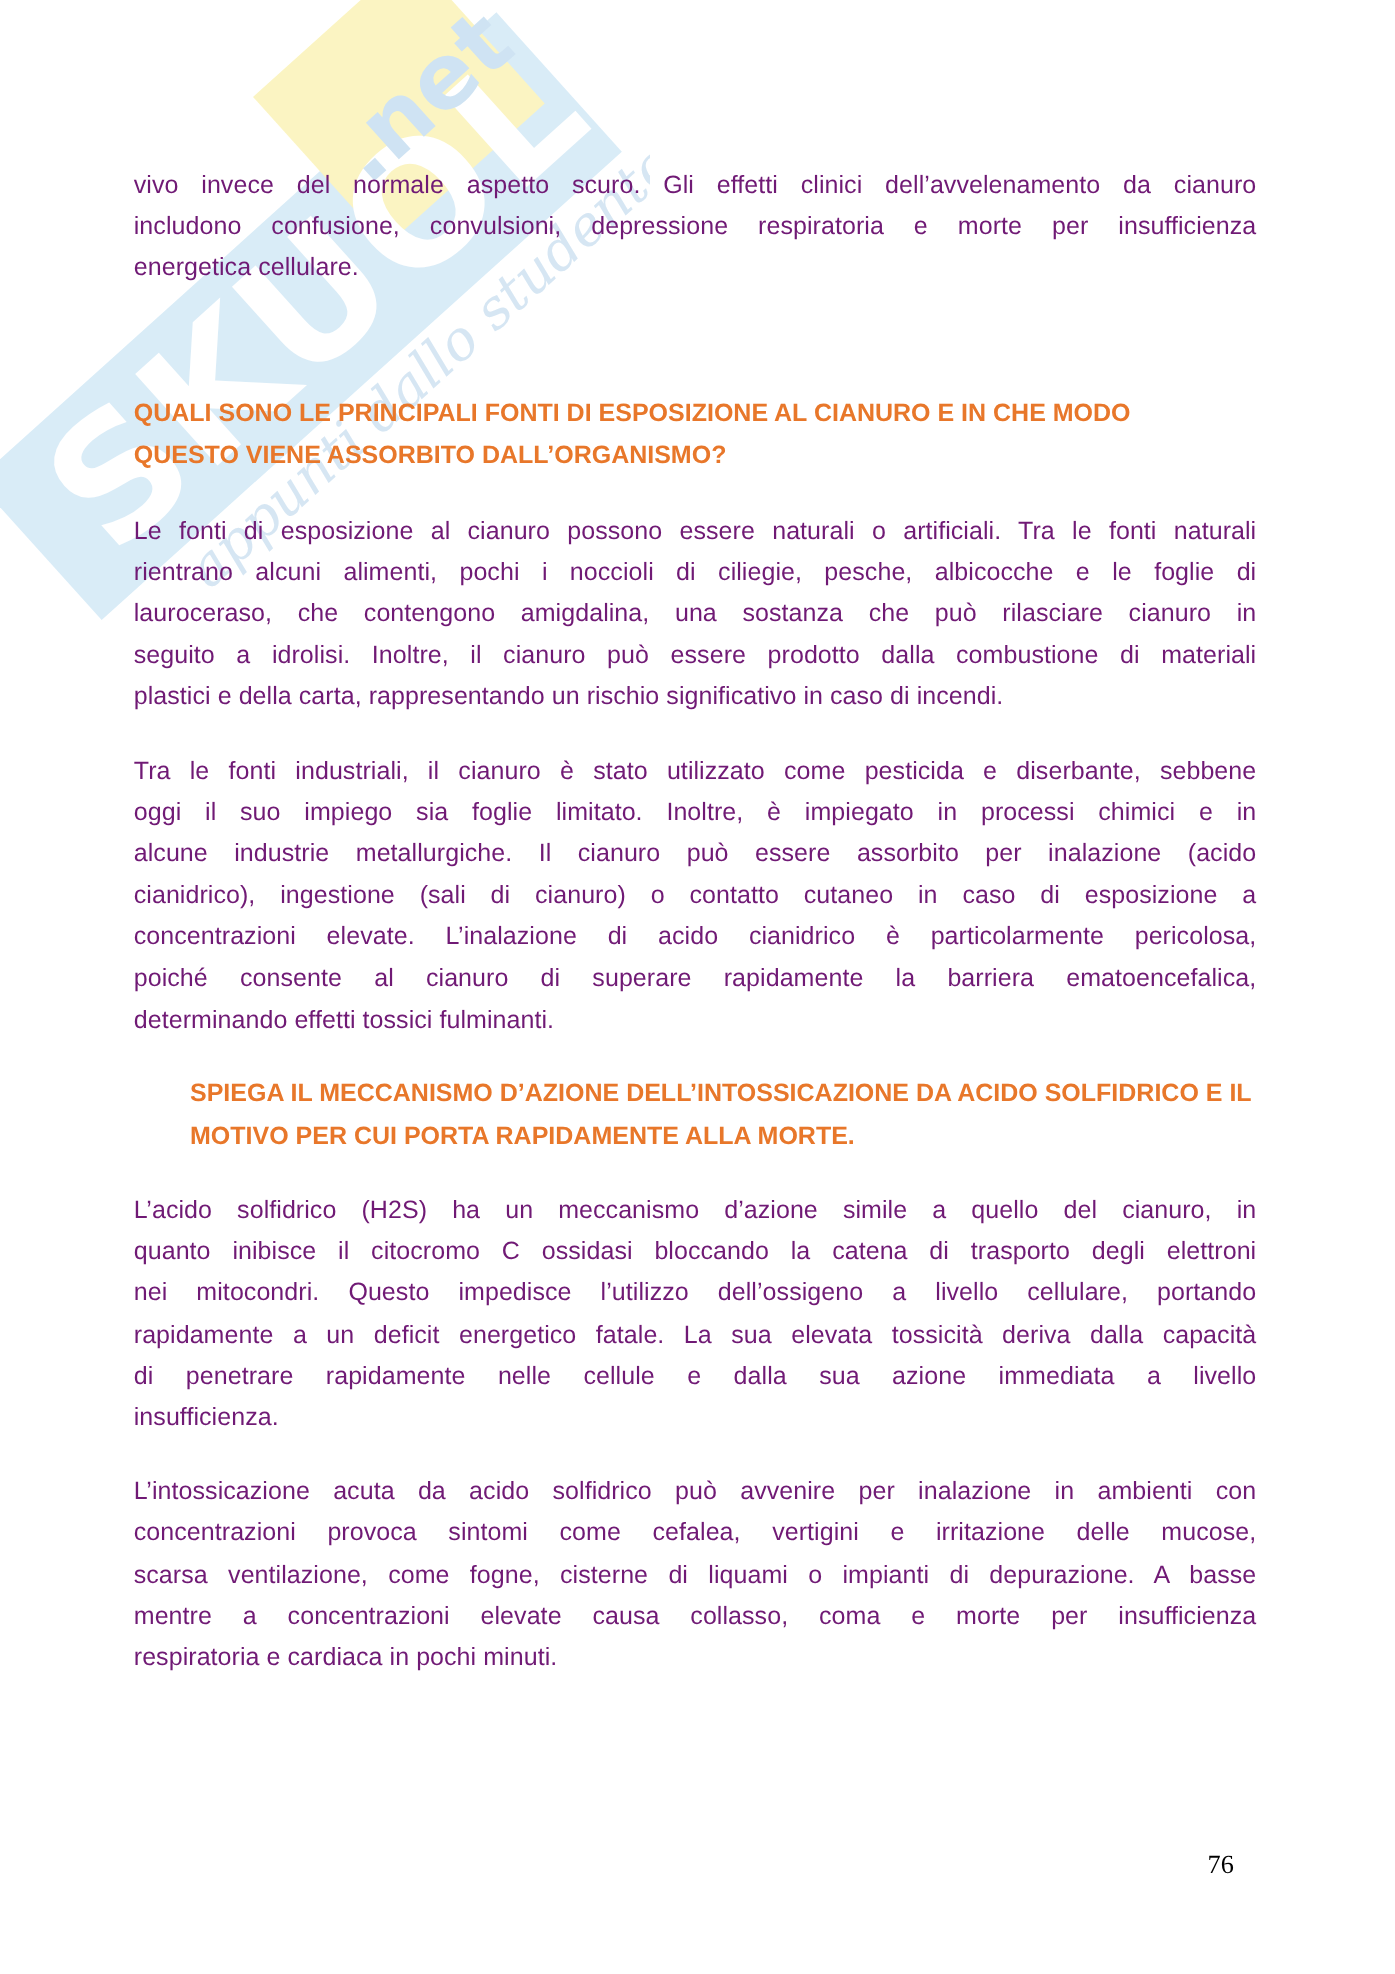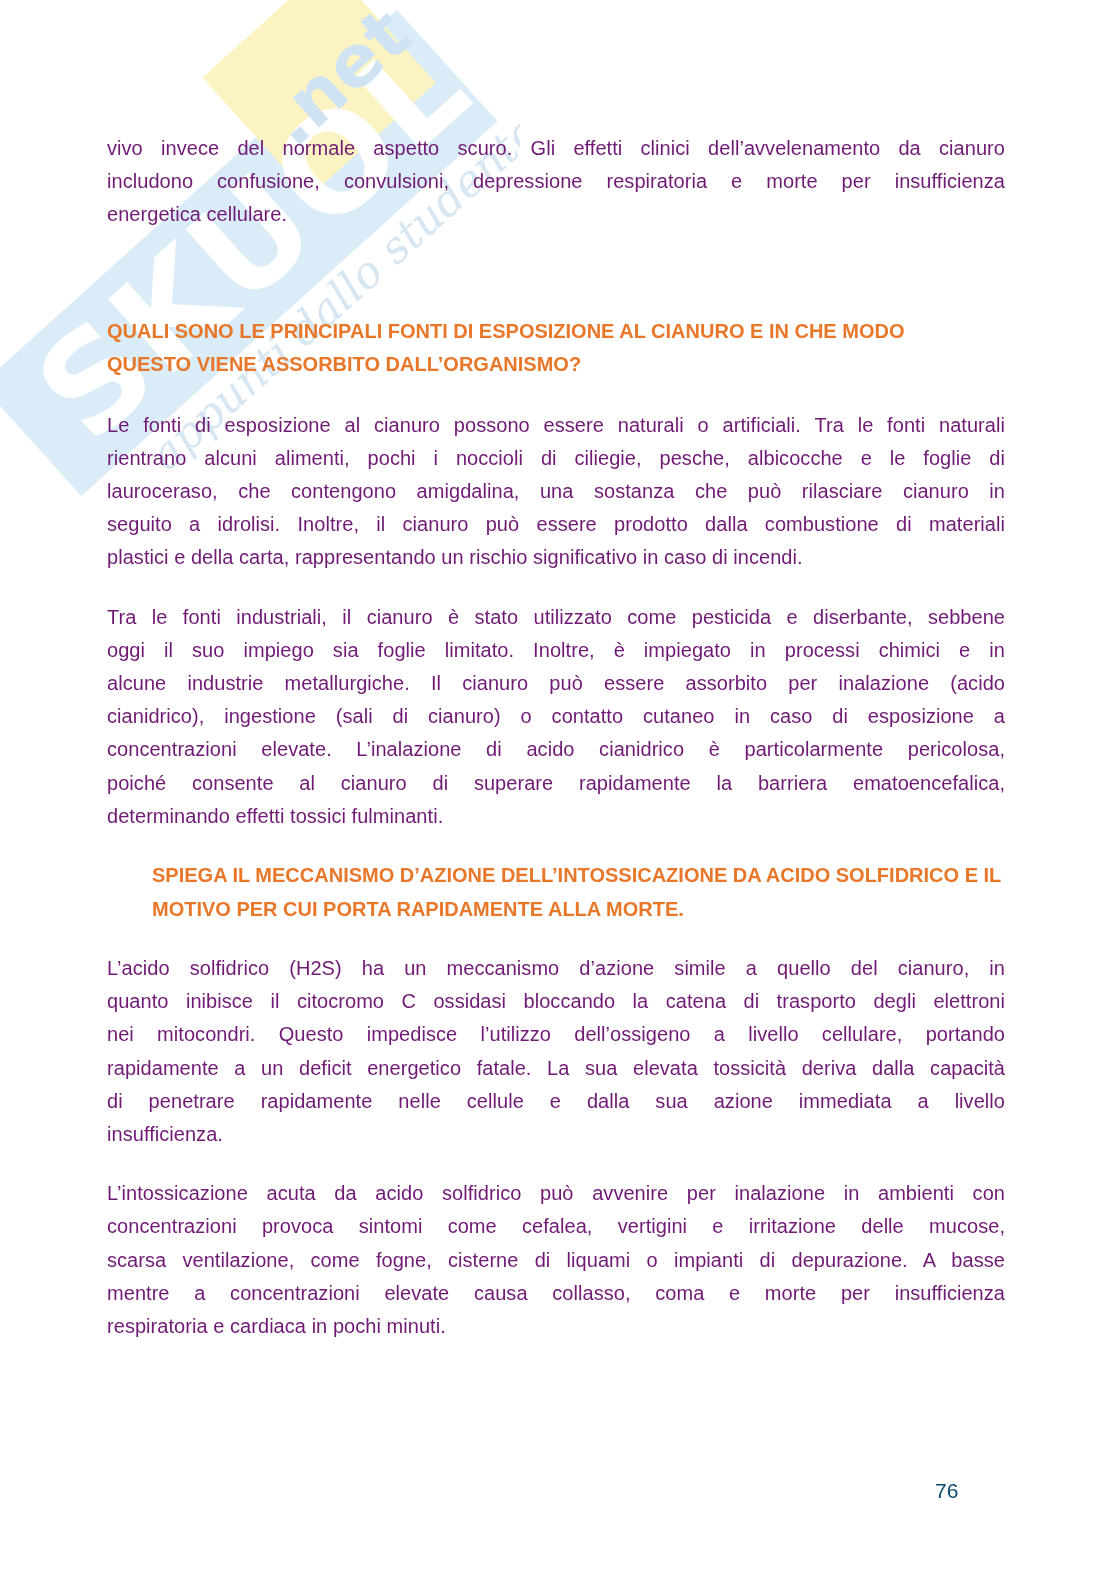--- a/index.html
+++ b/index.html
@@ -52,25 +52,25 @@
     line-height: 33.5px;
     color: #e8772a;
     text-transform: uppercase;
   }
   .heading .ln {
     display: block;
     white-space: nowrap;
   }
   .page-number {
     position: absolute;
-    left: 935px;
+    left: 966px;
     top: 1479px;
-    font-family: Liberation Sans, sans-serif;
+    font-family: Liberation Serif, serif;
     font-size: 21px;
-    color: #0c4a6e;
+    color: #000000;
     z-index: 1;
   }
 </style>
 </head>
 <body>
 
 <div class="watermark">
   <svg width="520" height="520" viewBox="0 0 520 520">
     <g transform="rotate(-42 250 250)" opacity="0.85">
 

